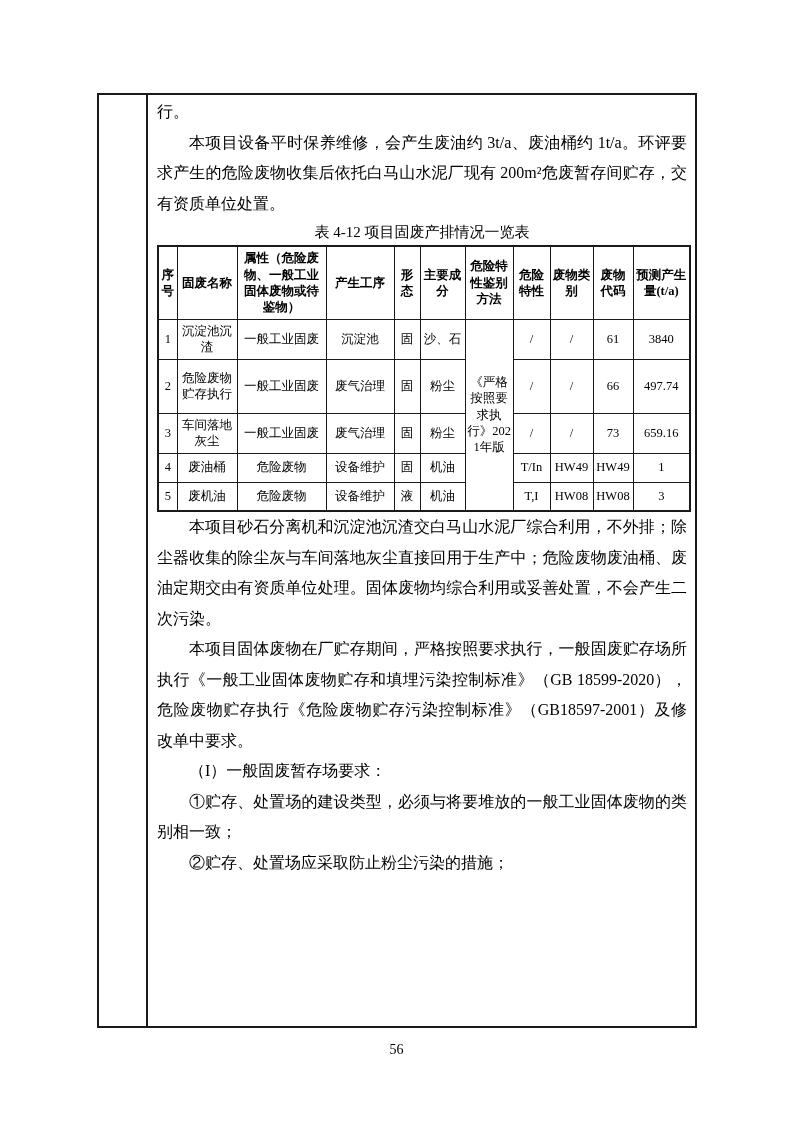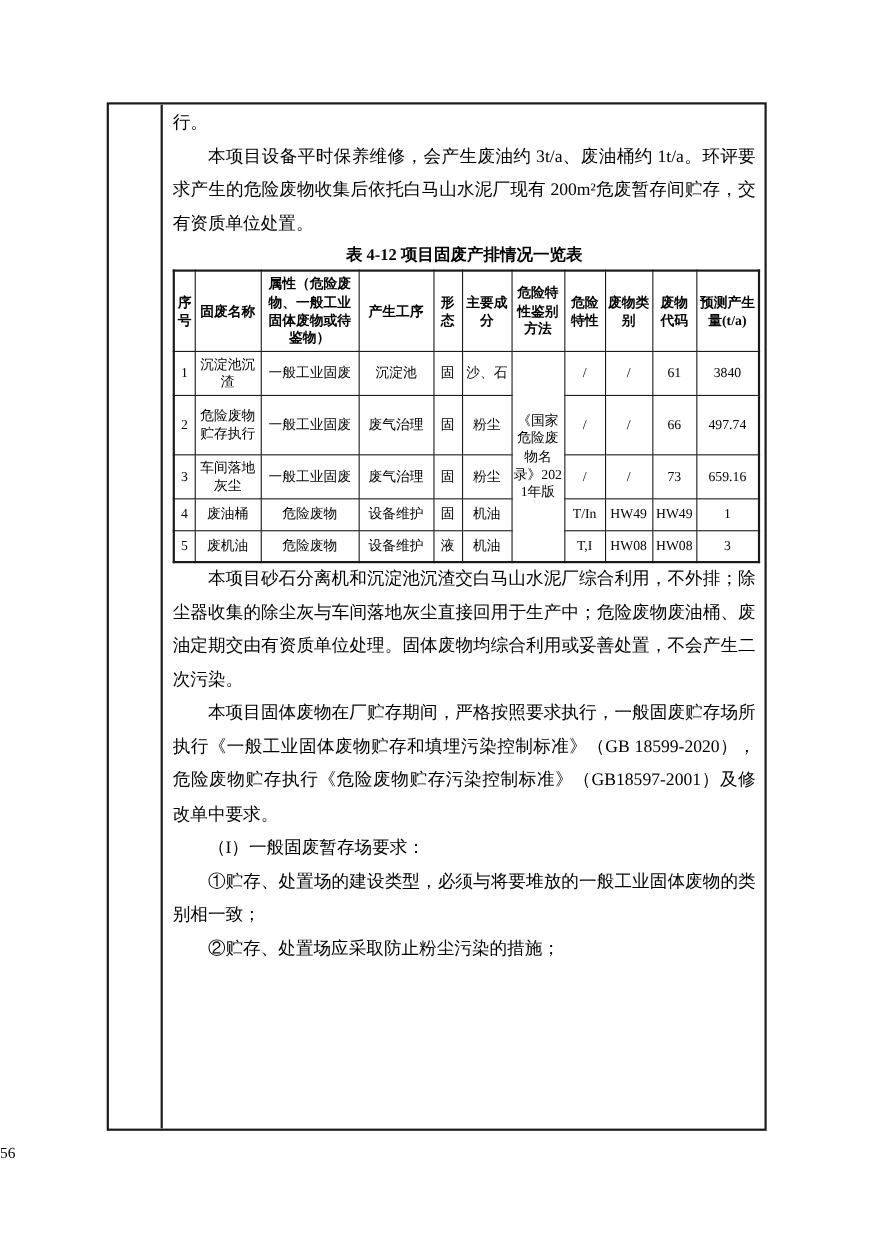--- a/index.html
+++ b/index.html
@@ -35,21 +35,21 @@
     font-size:16px;
     line-height:30.5px;
     text-align:justify;
     text-indent:2em;
     word-break:break-all;
   }
   .para.no-indent { text-indent:0; }
   .caption {
     margin:1px 0 1px;
     font-size:15px;
-    font-weight:bold;
+    font-weight:normal;
     text-align:center;
     line-height:24px;
   }
   table.waste {
     border-collapse:collapse;
     table-layout:fixed;
     width:532px;
     margin:0 auto;
     font-size:12.5px;
     border:2px solid #1a1a1a;
@@ -67,21 +67,21 @@
   tr.hdr    { height:73px; }
   tr.r1     { height:40px; }
   tr.r2     { height:54px; }
   tr.r3     { height:40px; }
   tr.r4     { height:29px; }
   tr.r5     { height:29px; }
   .page-number {
     position:absolute;
     left:0; top:1042px;
     width:100%;
-    text-align:left;
+    text-align:center;
     font-size:14px;
   }
 </style>
 </head>
 <body>
 
 <div class="frame">
   <div class="frame-left"></div>
   <div class="frame-content">
 
@@ -120,21 +120,21 @@
         </tr>
       </thead>
       <tbody>
         <tr class="r1">
           <td>1</td>
           <td>沉淀池沉渣</td>
           <td>一般工业固废</td>
           <td>沉淀池</td>
           <td>固</td>
           <td>沙、石</td>
-          <td rowspan="5">《国家危险废物名录》2021年版</td>
+          <td rowspan="5">《严格按照要求执行》2021年版</td>
           <td>/</td>
           <td>/</td>
           <td>61</td>
           <td>3840</td>
         </tr>
         <tr class="r2">
           <td>2</td>
           <td>危险废物贮存执行</td>
           <td>一般工业固废</td>
           <td>废气治理</td>

